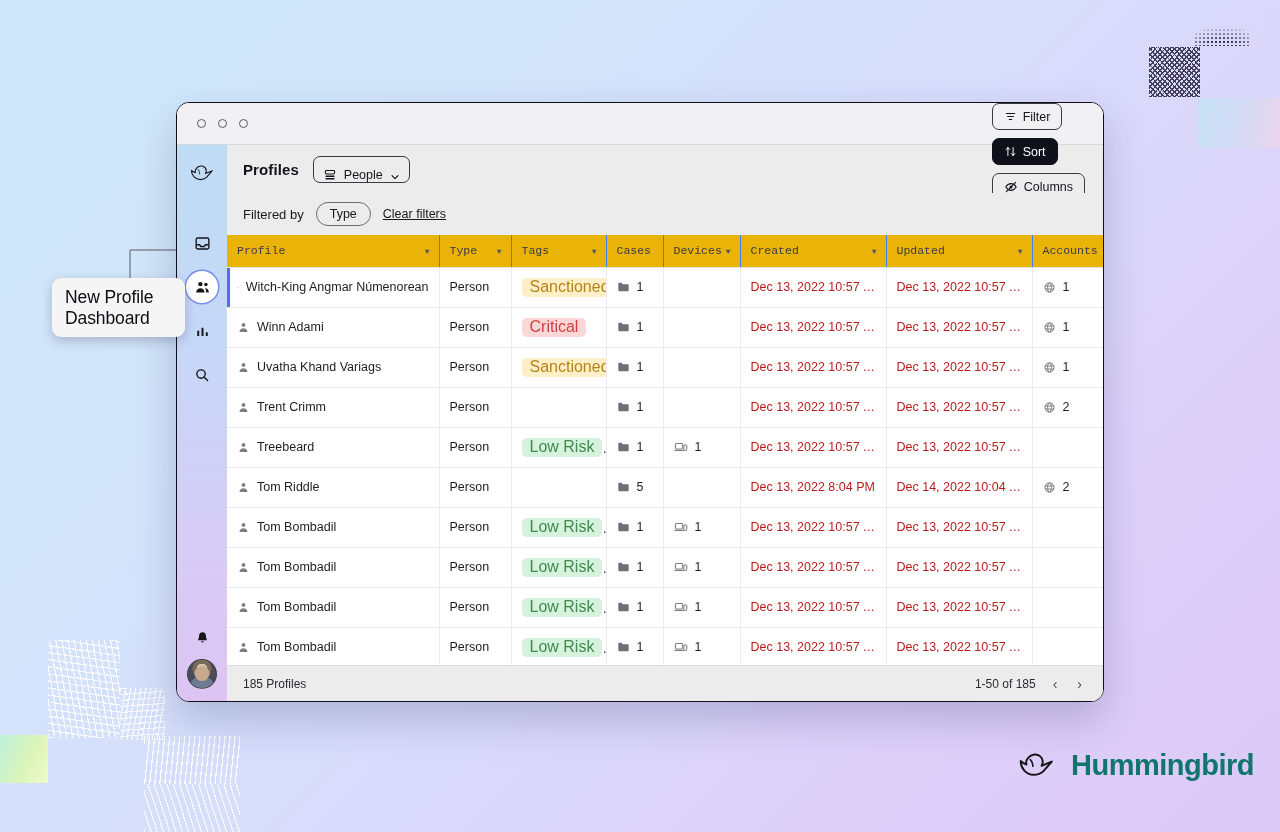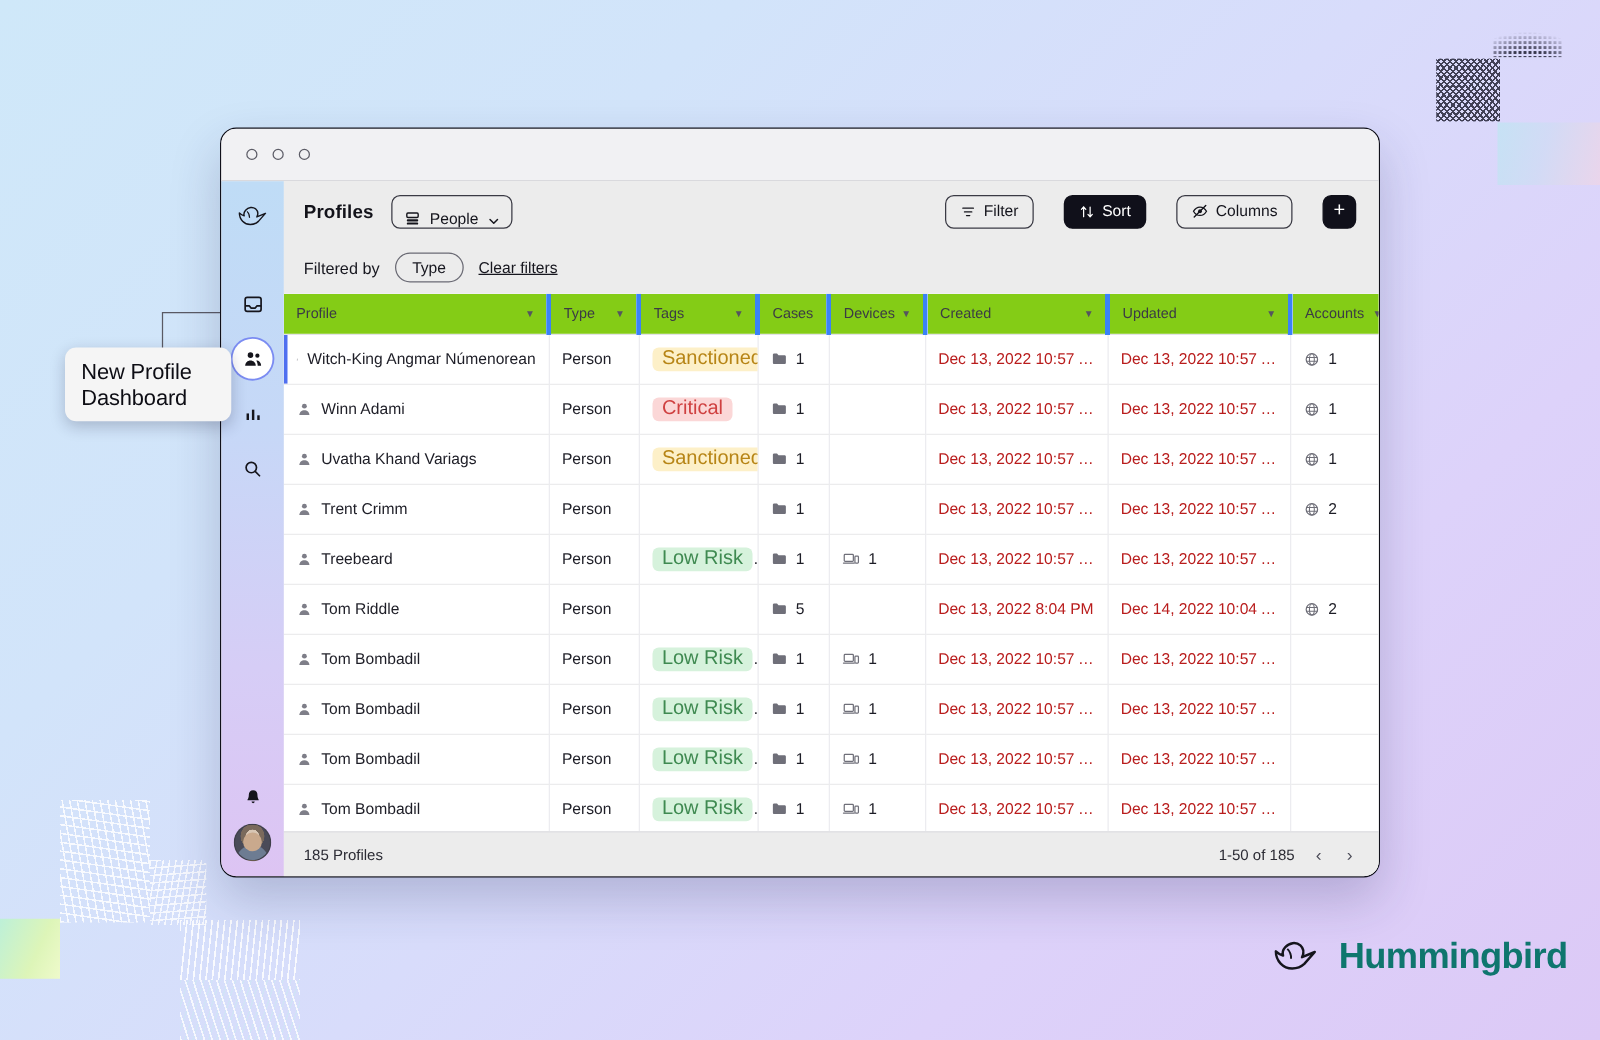--- a/index.html
+++ b/index.html
@@ -115,21 +115,21 @@
   .app-header {
     height: 48px; flex: 0 0 48px; display: flex; align-items: center;
     padding: 0 18px 0 16px; gap: 14px; background: #ececec;
   }
   .page-title { font-size: 15px; font-weight: 700; color: #13131a; letter-spacing: .1px; }
   .type-select {
     display: flex; align-items: flex-end; gap: 7px; height: 27px; padding: 0 9px;
     border: 1.2px solid #3a3a44; border-radius: 7px; background: transparent;
     font-size: 12.5px; color: #14141c; cursor: pointer;
   }
-  .header-actions { margin-left: auto; display: flex; align-items: flex-start; gap: 24px; }
+  .header-actions { margin-left: auto; display: flex; align-items: flex-start; gap: 8px; flex-direction: column; }
   .btn {
     display: flex; align-items: center; gap: 6px; height: 27px; padding: 0 11px;
     border: 1.2px solid #3a3a44; border-radius: 7px; background: transparent;
     font-size: 12.5px; color: #14141c; cursor: pointer; white-space: nowrap;
     font-family: inherit;
   }
   .btn.dark { background: #10101a; color: #fff; border-color: #10101a; }
   .btn.icon-only { width: 27px; padding: 0; justify-content: center; font-size: 16px; }
 
   .filterbar {
@@ -141,24 +141,24 @@
     height: 24px; padding: 0 13px; border: 1.1px solid #6a6a74; border-radius: 13px;
     display: flex; align-items: center; font-size: 12.5px; color: #17171f; cursor: pointer;
     background: transparent;
   }
   .clear-link { font-size: 12.5px; color: #17171f; text-decoration: underline; cursor: pointer; }
 
   
   .table-wrap { flex: 1; background: #fff; overflow: hidden; display: flex; flex-direction: column; min-height: 0; }
   table { border-collapse: collapse; width: 100%; table-layout: fixed; }
   thead th {
-    background: #84cc16; height: 32px; font-size: 11.5px; font-weight: 400;
+    background: #eab308; height: 32px; font-size: 11.5px; font-weight: 400;
     color: #3b3b45; text-align: left; padding: 0 10px;
-    border-bottom: 1px solid #e2e2e6; border-right: 4px solid #3b82f6;
-    position: relative; white-space: nowrap;
+    border-bottom: 1px solid #e2e2e6; border-right: 1px solid #3b82f6;
+    position: relative; white-space: nowrap; font-family: Liberation Mono, monospace;
   }
   thead th .caret { position: absolute; right: 9px; top: 50%; transform: translateY(-50%); font-size: 8px; color: #55555f; }
   tbody td {
     height: 40px; font-size: 12.5px; color: #1d1d26; padding: 0 10px;
     border-bottom: 1px solid #ececed; border-right: 1px solid #ececf0;
     white-space: nowrap; overflow: hidden; text-overflow: ellipsis;
   }
   tbody tr:first-child td:first-child { box-shadow: inset 3px 0 0 #4f6ff0; }
   td.muted { color: #b91c1c; }
   .cell-flex { display: flex; align-items: center; gap: 7px; }

